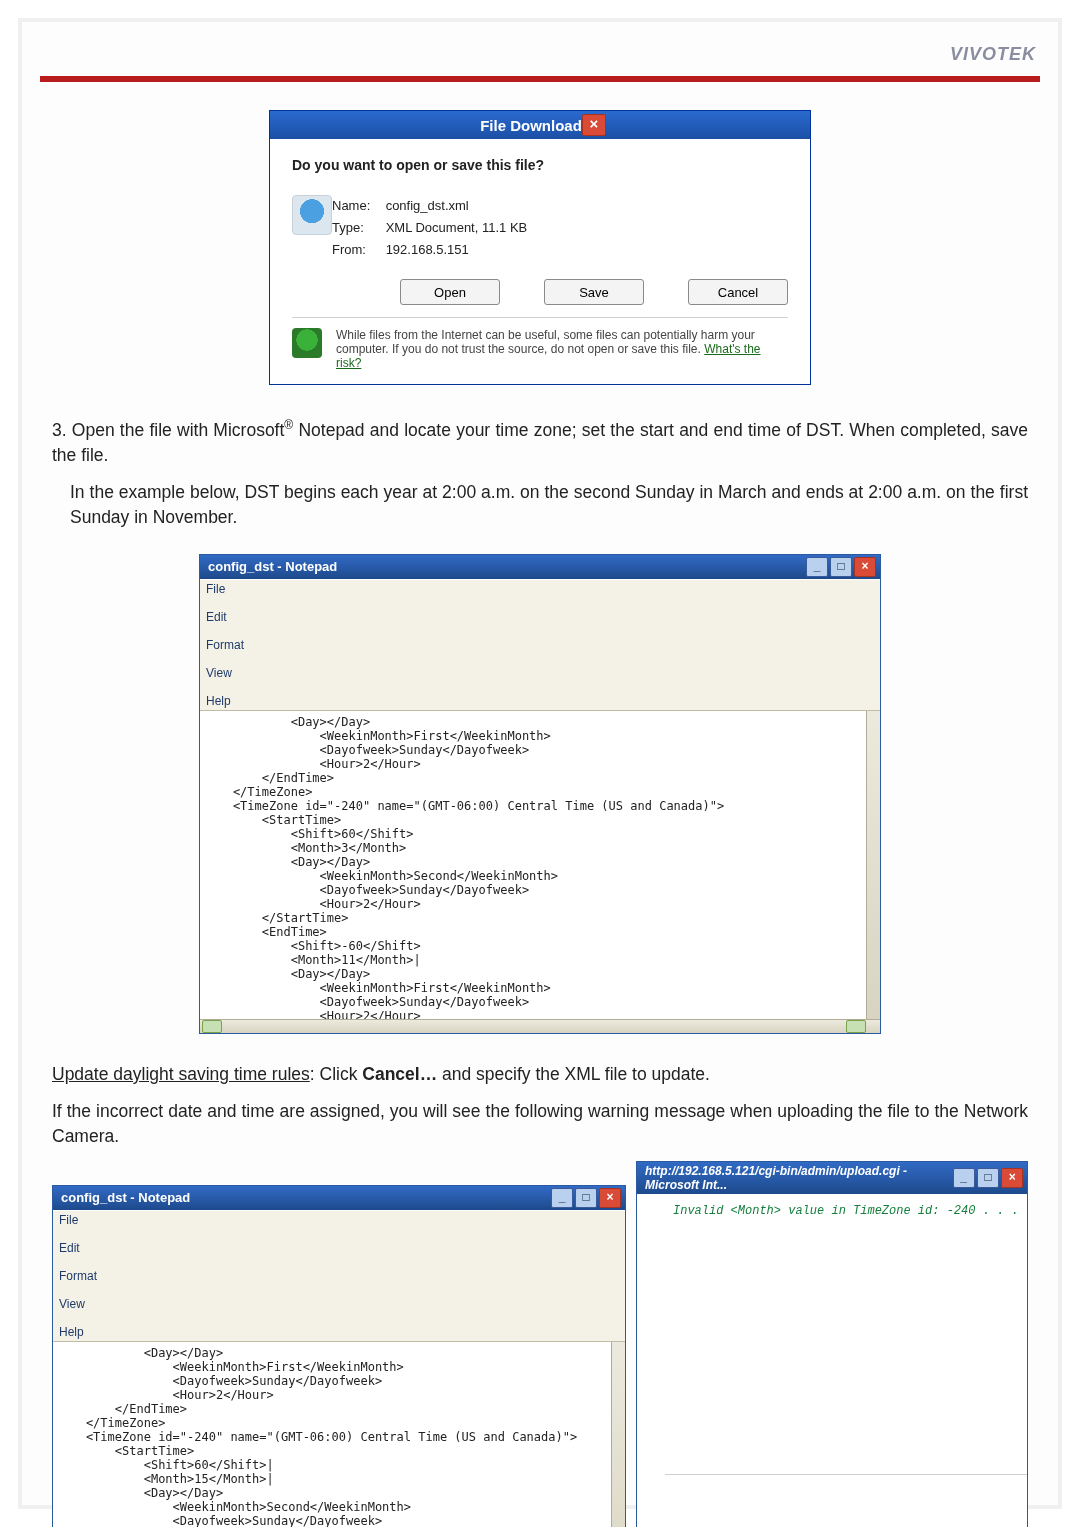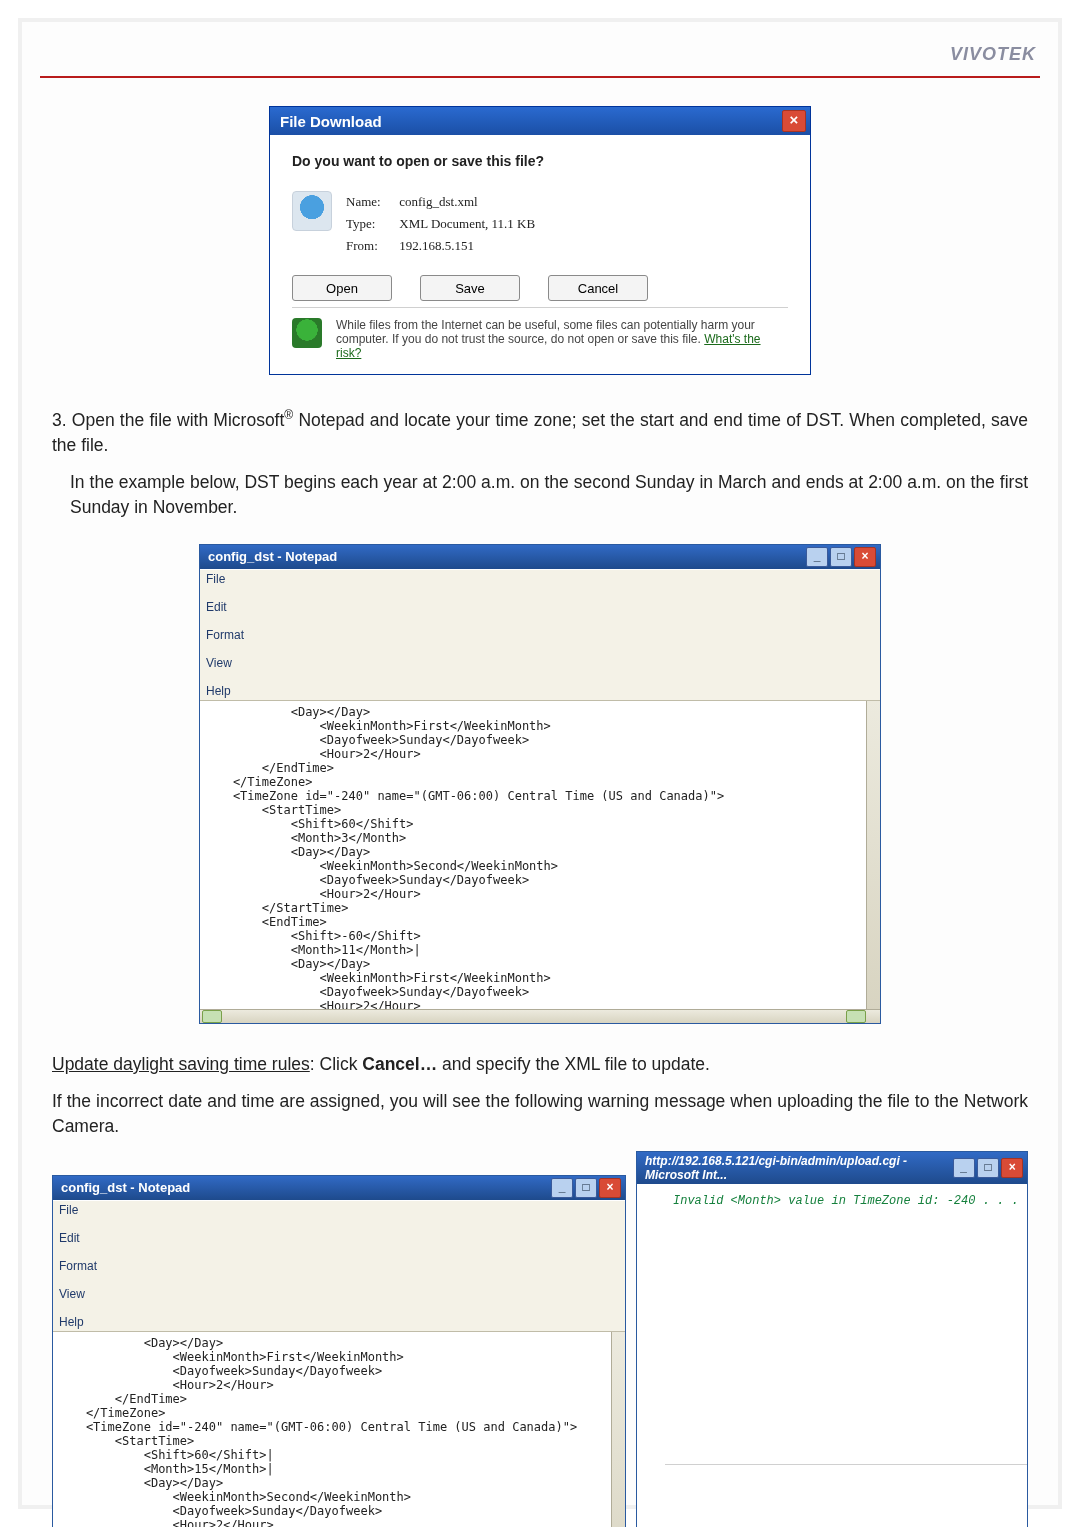--- a/index.html
+++ b/index.html
@@ -29,42 +29,42 @@
   .inner-page {
     position: absolute;
     left: 40px;
     top: 44px;
     right: 40px;
     bottom: 32px;
     box-sizing: border-box;
   }
   .brand-bar {
     height: 32px;
-    border-bottom: 2px solid #b91c1c;
+    border-bottom: 6px solid #b91c1c;
     text-align: right;
     font-style: italic;
     font-weight: bold;
     color: #8a8da0;
     letter-spacing: 1px;
     font-size: 18px;
     padding-right: 4px;
   }
 
   
   .dlg {
     width: 540px;
     margin: 28px auto 0 auto;
     border: 1px solid #00349a;
     background: #fff;
     font-size: 14px;
   }
   .dlg .titlebar {
     display: flex;
     align-items: center;
-    justify-content: space-between;
+    justify-content: center;
     background: linear-gradient(#2a6ad0, #1b4fa6);
     color: #fff;
     font-weight: bold;
     padding: 3px 4px 3px 10px;
     font-size: 15px;
   }
   .dlg .titlebar .x {
     width: 22px;
     height: 20px;
     background: #d94b36;
@@ -77,44 +77,43 @@
   }
   .dlg .body {
     padding: 18px 22px 14px 22px;
   }
   .dlg .q {
     font-weight: bold;
     margin-bottom: 22px;
   }
   .dlg .row {
     display: flex;
-    gap: 14px;
-    font-family: Liberation Serif, serif;
+    gap: 0;
   }
   .dlg .fileicon {
     width: 38px;
     height: 38px;
     background: radial-gradient(circle at 50% 40%, #4aa0e0 0 40%, #dce6ef 41% 100%);
     border: 1px solid #c7d1dc;
     border-radius: 4px;
     flex-shrink: 0;
   }
   .dlg .details {
     font-size: 13px;
     line-height: 22px;
   }
   .dlg .details .lbl {
     display: inline-block;
     width: 50px;
   }
   .dlg .btns {
     display: flex;
-    justify-content: flex-start;
-    gap: 28px;
-    margin: 18px 0 6px 0;
+    justify-content: flex-end;
+    gap: 44px;
+    margin: 18px 0 12px 0;
   }
   .dlg .btns button {
     width: 100px;
     height: 26px;
     background: #f4f4f4;
     border: 1px solid #8a8a8a;
     border-radius: 3px;
     font-size: 13px;
   }
   .dlg .sep {

